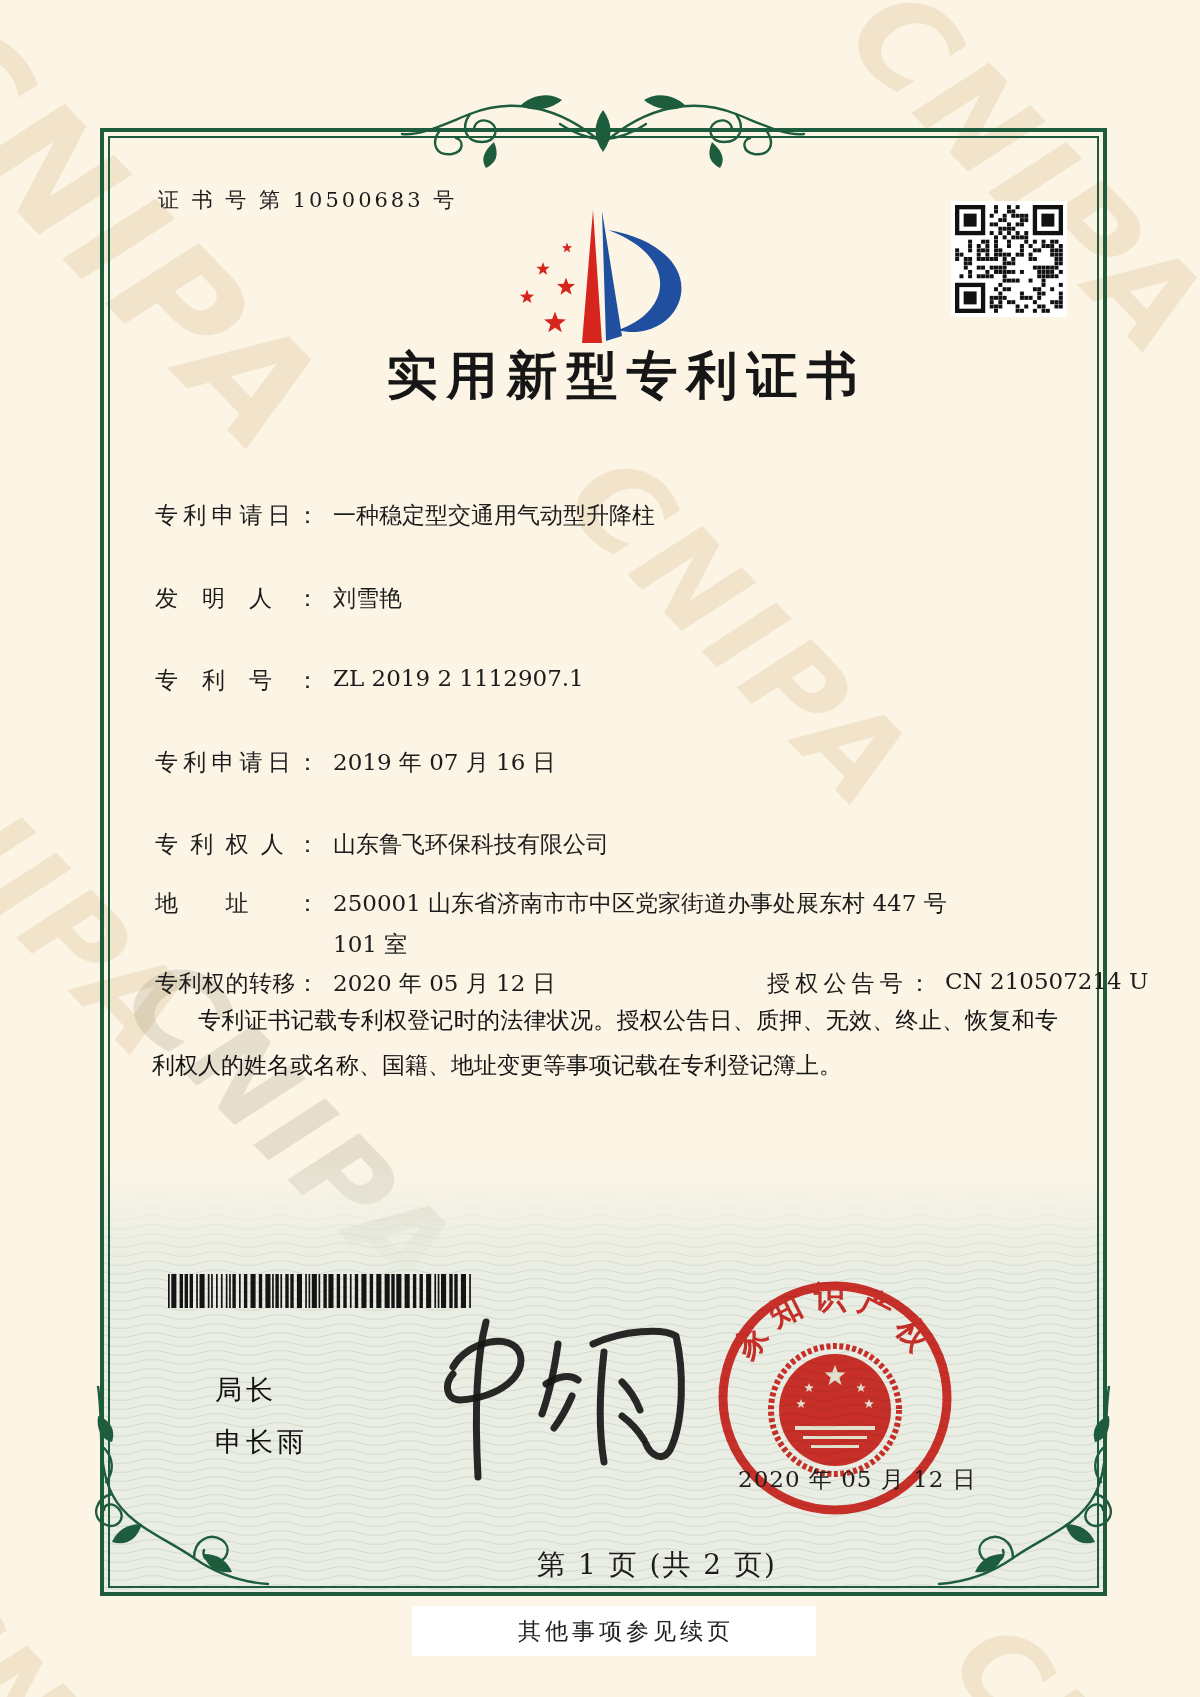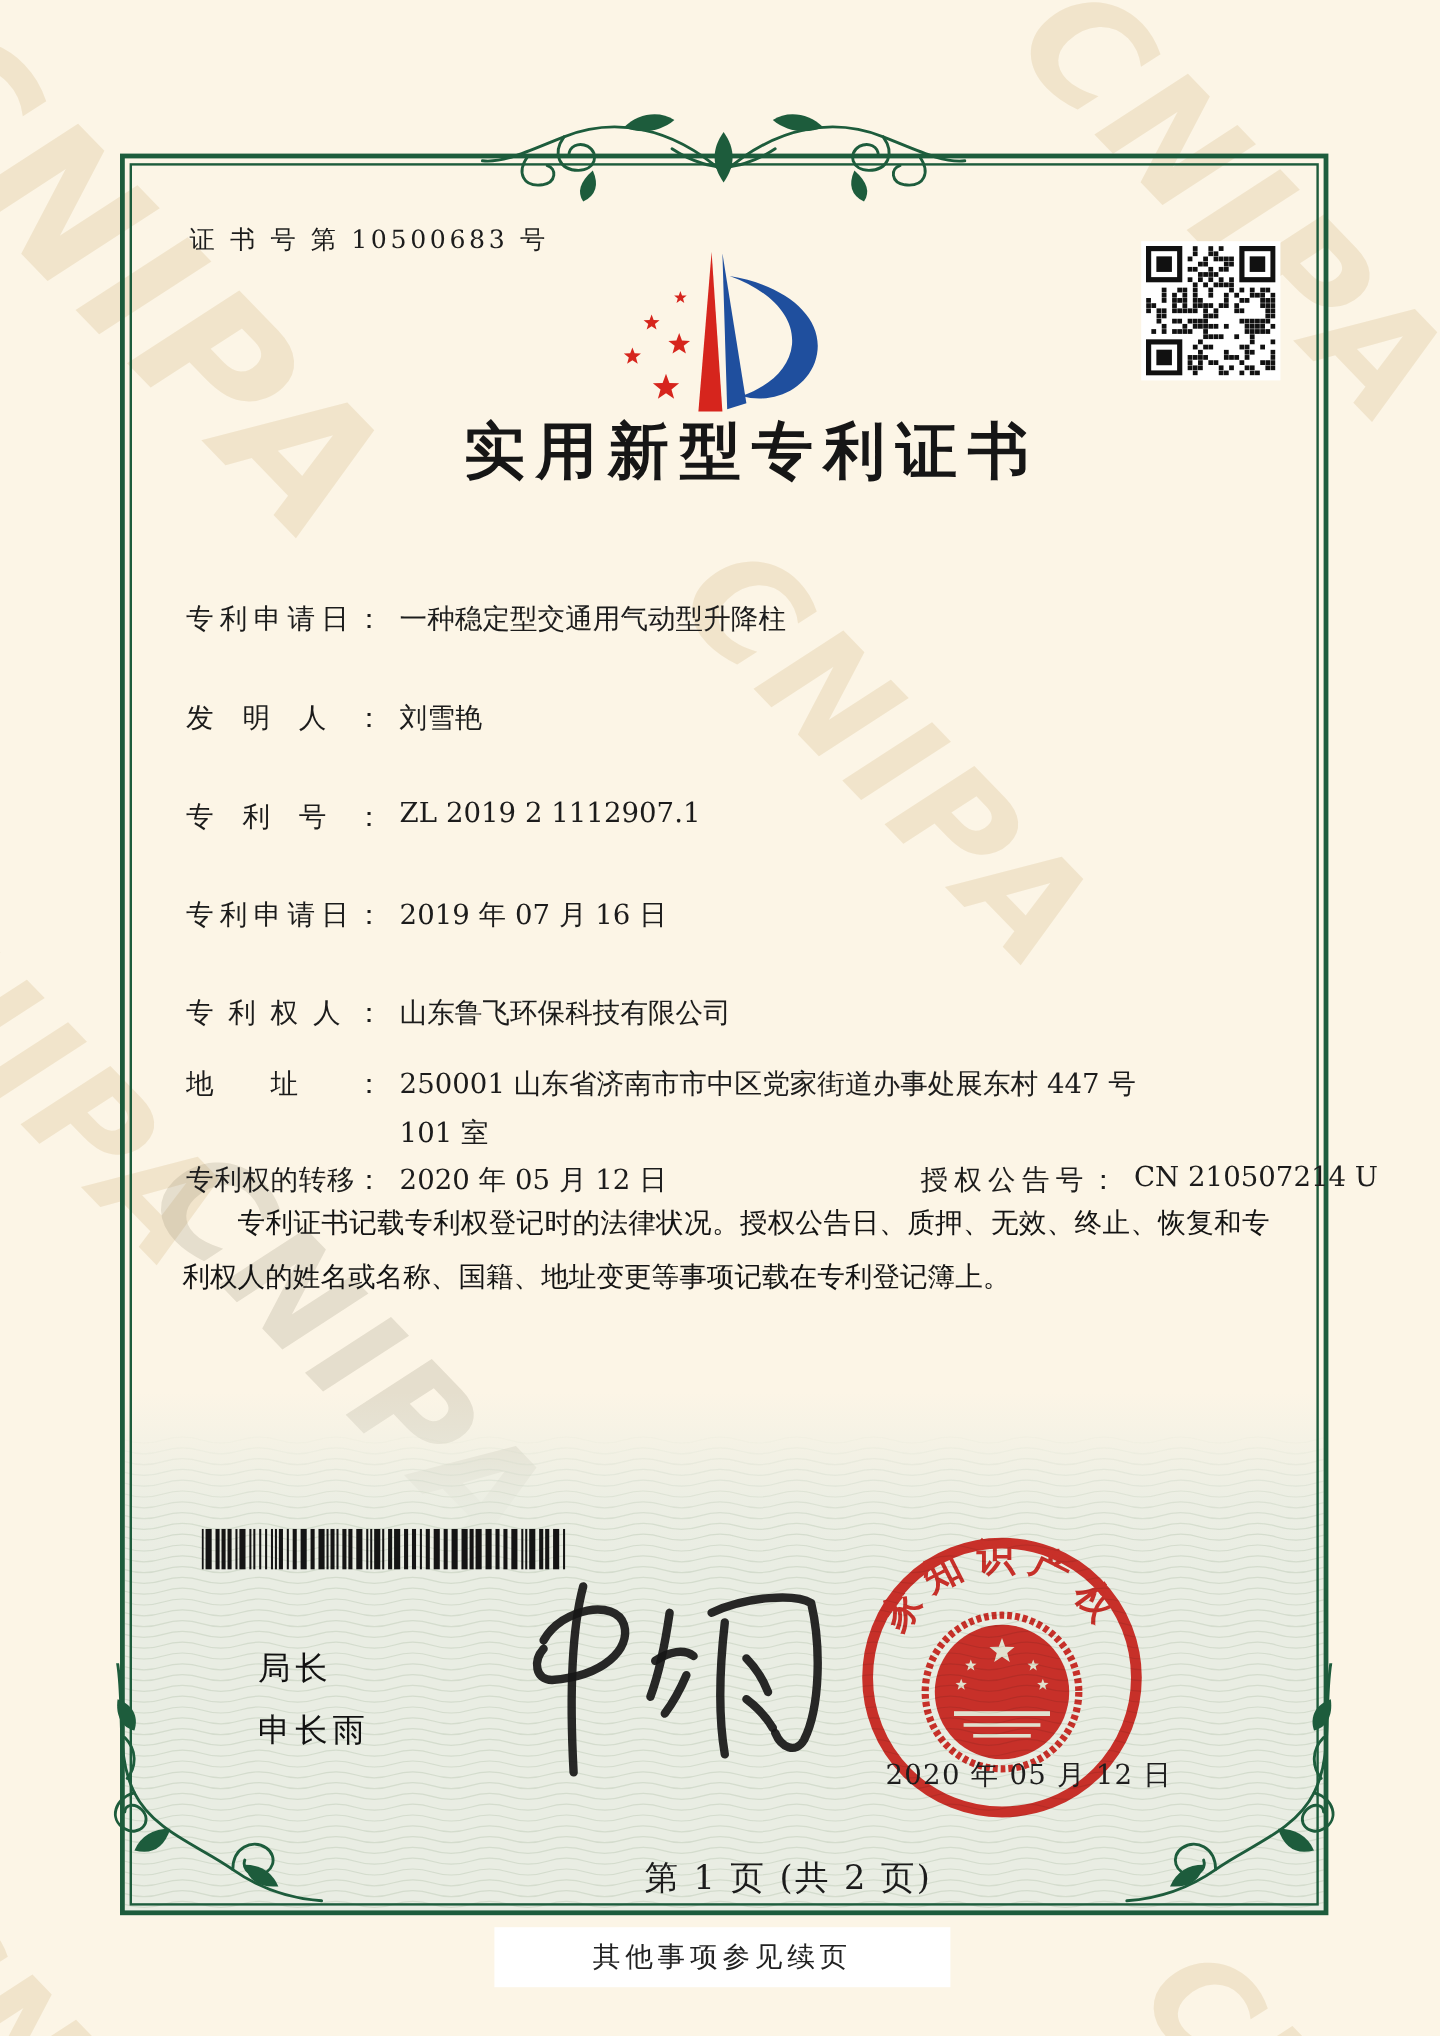--- a/index.html
+++ b/index.html
@@ -42,21 +42,21 @@
   .director{left:183px;top:1372px;z-index:4;font-family:"DejaVu Sans","Liberation Sans",sans-serif;
             font-size:27px;letter-spacing:4px;color:#111;}
   .director div{margin-bottom:16px;margin-left:32px;}
   .sig{left:408px;top:1292px;z-index:4;}
   .sig path{stroke:#161616;stroke-width:7;fill:none;stroke-linecap:round;stroke-linejoin:round;opacity:.92;}
   
   .seal{left:695px;top:1258px;z-index:5;opacity:.93;mix-blend-mode:multiply;}
   .seal-date{left:738px;top:1464px;width:260px;font-size:23px;letter-spacing:1px;color:#1e1e1e;z-index:6;white-space:nowrap;}
   .page-info{left:100px;top:1546px;width:1114px;text-align:center;font-size:28px;letter-spacing:2px;z-index:4;}
   .footer-note{left:412px;top:1606px;width:380px;height:50px;background:#ffffff;z-index:4;
-               text-align:center;line-height:50px;font-size:23px;letter-spacing:4px;color:#222;}
+               text-align:center;line-height:50px;font-size:23px;letter-spacing:4px;color:#222;padding-left:24px;}
 </style>
 </head>
 <body>
 
 <span class="wm" style="left:-12px;top:-18px;font-size:150px;">CNIPA</span>
 <span class="wm" style="left:925px;top:-40px;font-size:125px;">CNIPA</span>
 <span class="wm" style="left:640px;top:428px;font-size:120px;">CNIPA</span>
 <span class="wm" style="left:-80px;top:678px;font-size:120px;">CNIPA</span>
 <span class="wm gray" style="left:195px;top:930px;font-size:115px;">CNIPA</span>
 <span class="wm" style="left:-30px;top:1555px;font-size:110px;">CNIPA</span>

